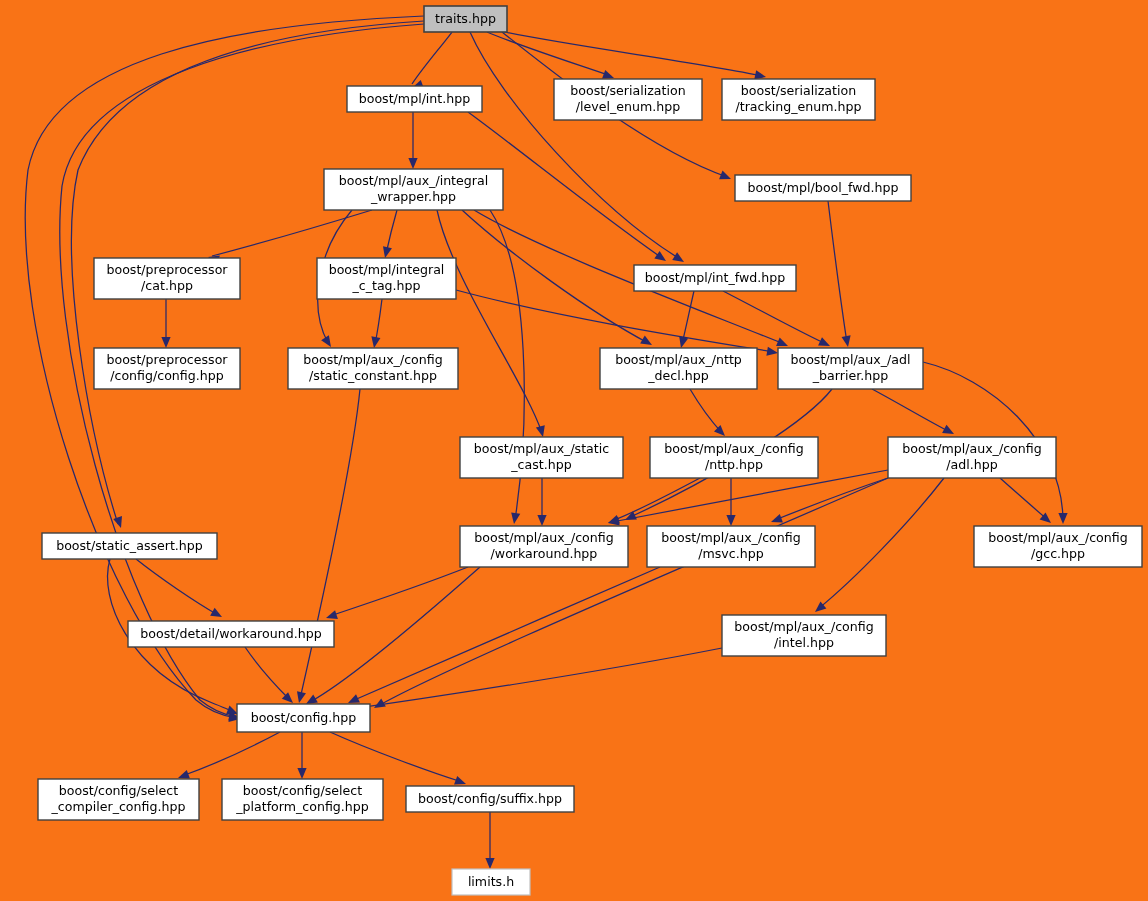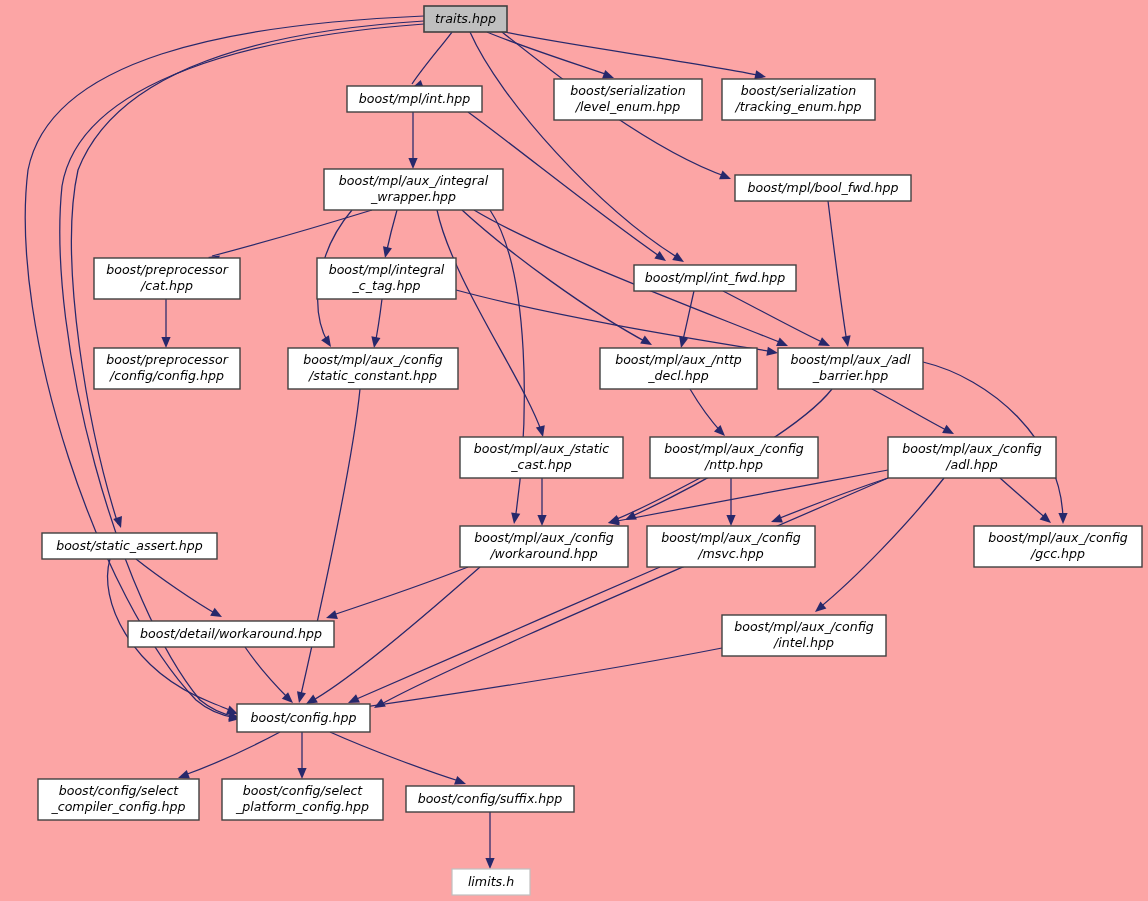--- a/index.html
+++ b/index.html
@@ -4,24 +4,23 @@
 <style>
   html, body {
     margin: 0;
     padding: 0;
     background: #ffffff;
   }
   #graph-root {
     position: relative;
     width: 1148px;
     height: 901px;
-    background: #fca5a5;
+    background: #f97316;
     font-family: "DejaVu Sans", "Liberation Sans", sans-serif;
     overflow: hidden;
-    font-style: italic;
   }
   svg#graph-svg {
     position: absolute;
     top: 0;
     left: 0;
     width: 1148px;
     height: 901px;
     display: block;
   }
   .node-box {

